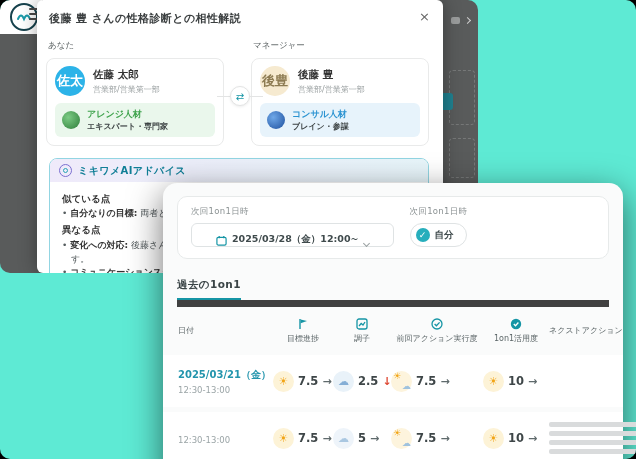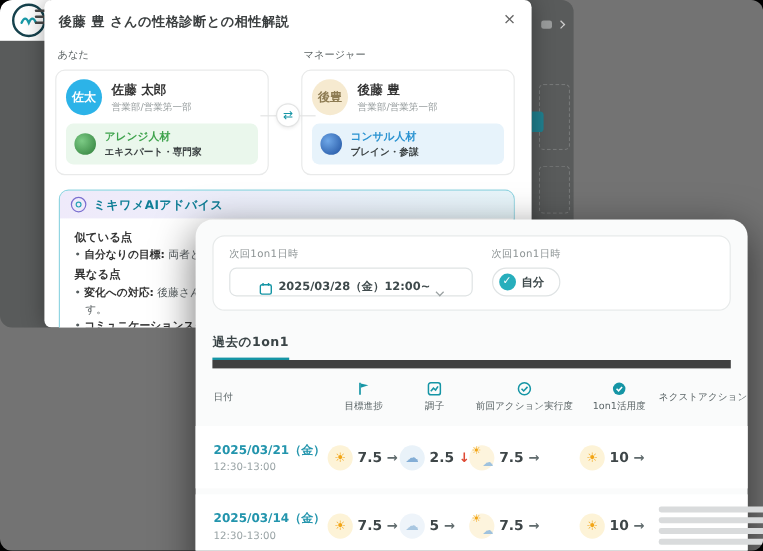--- a/index.html
+++ b/index.html
@@ -1,17 +1,17 @@
 <!DOCTYPE html>
 <html><head>
 <meta charset="utf-8">
 <style>
   html,body{margin:0;padding:0;background:#000;}
   *{box-sizing:border-box;font-family:"DejaVu Sans","Liberation Sans",sans-serif;}
-  .canvas{position:relative;width:636px;height:459px;background:#737373;overflow:hidden;border-radius:10px;}
+  .canvas{position:relative;width:636px;height:459px;background:#5eead4;overflow:hidden;border-radius:10px;}
 
   
   .app-shot{position:absolute;left:0;top:0;width:478px;height:273px;background:#595b5b;border-radius:10px;overflow:hidden;}
   .app-header-left{position:absolute;left:0;top:0;width:42px;height:34px;background:#fff;}
   .logo{position:absolute;left:10px;top:3px;width:28px;height:28px;border-radius:50%;background:#fff;border:2px solid #16424d;display:flex;align-items:center;justify-content:center;}
   .logo svg{display:block;}
   .hamburger{position:absolute;left:29px;top:8px;width:14px;}
   .hamburger div{height:2px;background:#4a4a4a;margin-bottom:3px;border-radius:1px;}
   .dim-strip{position:absolute;right:0;top:0;width:35px;height:273px;}
   .dim-chip{position:absolute;background:#9a9c9c;border-radius:2px;}
@@ -22,21 +22,21 @@
   
   .modal{position:absolute;left:37px;top:0;width:406px;height:273px;background:#fff;border-radius:6px;box-shadow:0 0 18px rgba(0,0,0,.35);}
   .modal-head{display:flex;justify-content:space-between;align-items:flex-start;padding:11px 13px 0 12px;}
   .modal-title{font-size:11px;font-weight:bold;color:#3b3f40;letter-spacing:.4px;}
   .modal-close{font-size:13px;color:#666;line-height:11px;cursor:pointer;}
   .compare{position:relative;display:flex;justify-content:space-between;padding:0 14px 0 9px;}
   .person{width:178px;}
   .person-label{font-size:8.5px;color:#5c6364;margin:14px 0 6px 2px;}
   .person-card{border:1px solid #e9eaea;border-radius:8px;background:#fff;padding:7px 8px 8px;}
   .p-top{display:flex;align-items:center;gap:8px;}
-  .avatar{width:30px;height:30px;border-radius:50%;display:flex;align-items:center;justify-content:center;font-size:10px;font-weight:bold;flex:0 0 30px;}
+  .avatar{width:30px;height:30px;border-radius:50%;display:flex;align-items:center;justify-content:center;font-size:13px;font-weight:bold;flex:0 0 30px;}
   .avatar.you{background:#2cb3e8;color:#fff;}
   .avatar.mgr{background:#f6ead0;color:#8d7b52;}
   .p-name{font-size:10.5px;font-weight:bold;color:#333;}
   .p-dept{font-size:8px;color:#9aa0a1;margin-top:2px;}
   .type-panel{margin-top:7px;border-radius:6px;padding:5px 7px;display:flex;align-items:center;gap:7px;}
   .type-panel.green{background:#eaf7ec;}
   .type-panel.blue{background:#e7f3fb;}
   .type-icon{width:18px;height:18px;border-radius:50%;flex:0 0 18px;}
   .type-icon.green{background:radial-gradient(circle at 35% 35%,#7ccb85,#2e7d39);}
   .type-icon.blue{background:radial-gradient(circle at 35% 35%,#6fa8e8,#1d4f9e);}
@@ -295,21 +295,20 @@
           </div>
           <div class="metric">
             <span class="weather" style="background: rgb(253, 243, 215); color: rgb(242, 165, 22);">☀</span>
             <span class="score">10</span>
             <span class="trend" style="color: rgb(95, 106, 108);">→</span>
           </div>
           <div></div>
         </div>
         <div class="grid trow">
           <div class="date-cell">
-            <div class="d">2025/03/14（金）</div>
             <div class="t">12:30-13:00</div>
           </div>
           <div class="metric">
             <span class="weather" style="background: rgb(253, 243, 215); color: rgb(242, 165, 22);">☀</span>
             <span class="score">7.5</span>
             <span class="trend" style="color: rgb(95, 106, 108);">→</span>
           </div>
           <div class="metric">
             <span class="weather" style="background: rgb(238, 244, 250); color: rgb(169, 199, 225);">☁</span>
             <span class="score">5</span>

